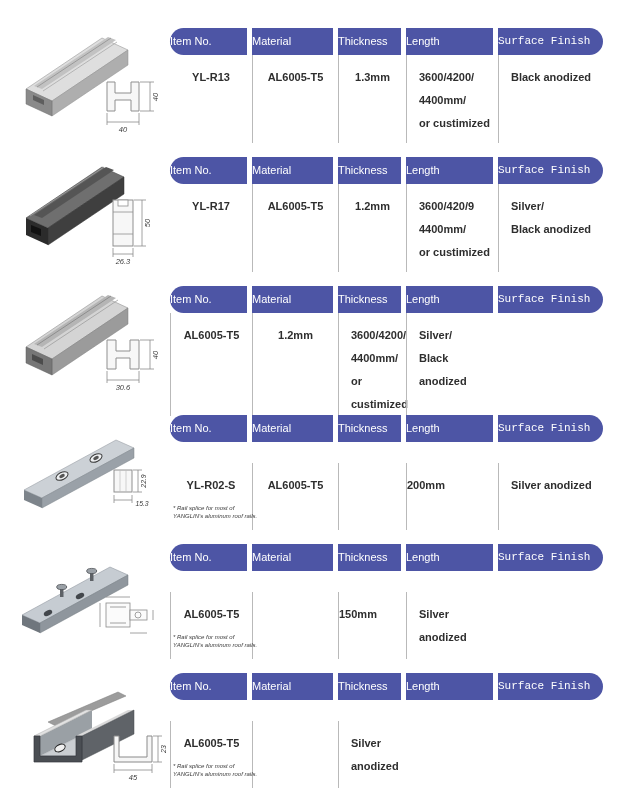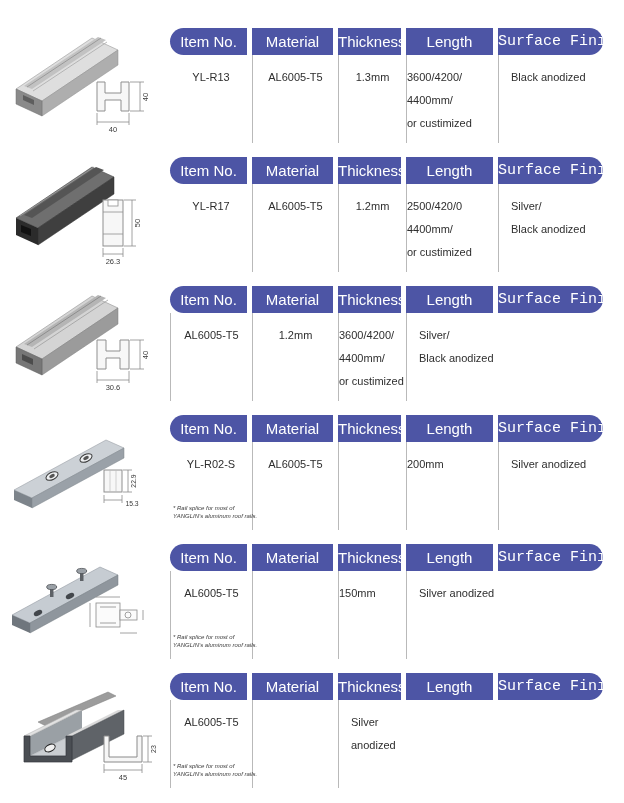--- a/index.html
+++ b/index.html
@@ -13,45 +13,44 @@
   body{
     font-family:"Liberation Sans","DejaVu Sans",sans-serif;
     color:var(--body-text);
     padding-top:16px;
     height:803px;
     overflow:hidden;
   }
   .row{display:flex;height:129px;}
   .img-area{
     width:170px;height:129px;
-    display:flex;align-items:center;justify-content:flex-start;
+    display:flex;align-items:center;justify-content:flex-end;font-style:italic;
   }
   .tbl{width:454px;position:relative;padding-top:12px;}
   .thead,.cells{
     display:grid;
     grid-template-columns:82px 86px 68px 92px 105px;
   }
   .th{
     background:var(--header-bg);
     color:var(--header-text);
-    font-size:15px;
-    text-align:center;
+    font-size:11px;
     height:27px;line-height:27px;
     margin-right:5px;
     white-space:nowrap;
   }
   .th.first{border-radius:14px 0 0 14px;}
   .th.last{border-radius:0 14px 14px 0;margin-right:0;font-family:Liberation Mono, monospace;}
-  .cells{height:88px;}
+  .cells{height:88px;font-weight:bold;}
   .cell{font-size:11px;line-height:23px;padding-top:11px;}
   .cell.sep{border-left:1px solid var(--separator);}
   .c-item,.c-mat,.c-thk{text-align:center;}
-  .c-len{padding-left:0;}
+  .c-len{padding-left:12px;}
   .c-fin{padding-left:12px;}
-  .row.late .cell{padding-top:11px;}
+  .row.late .cell{padding-top:11px;margin-top:21px;}
   .row.late .c-len{padding-left:0;}
   .footnote{
     position:absolute;left:3px;bottom:12px;
     font-size:6px;line-height:7.5px;font-style:italic;color:#3a3a3a;
     width:100px;
   }
   svg text{font-family:"Liberation Sans","DejaVu Sans",sans-serif;fill:#3a3a3a;}
   .dim{stroke:#8a8a8a;stroke-width:0.8;fill:none;}
   .prof{stroke:#8f8f8f;stroke-width:1;fill:#f7f7f7;}
 </style>
@@ -132,21 +131,21 @@
       <div class="th">Material</div>
       <div class="th">Thickness</div>
       <div class="th">Length</div>
       <div class="th last">Surface Finish</div>
     </div>
     <div class="cells">
       <div class="cell c-item">YL-R17</div>
       <div class="cell c-mat sep">AL6005-T5</div>
       <div class="cell c-thk sep">1.2mm</div>
       <div class="cell c-len sep">
-        <div>2500/420/0</div>
+        <div>3600/420/9</div>
         <div>4400mm/</div>
         <div>or custimized</div>
       </div>
       <div class="cell c-fin sep">
         <div>Silver/</div>
         <div>Black anodized</div>
       </div>
     </div>
   </div>
 </div>

